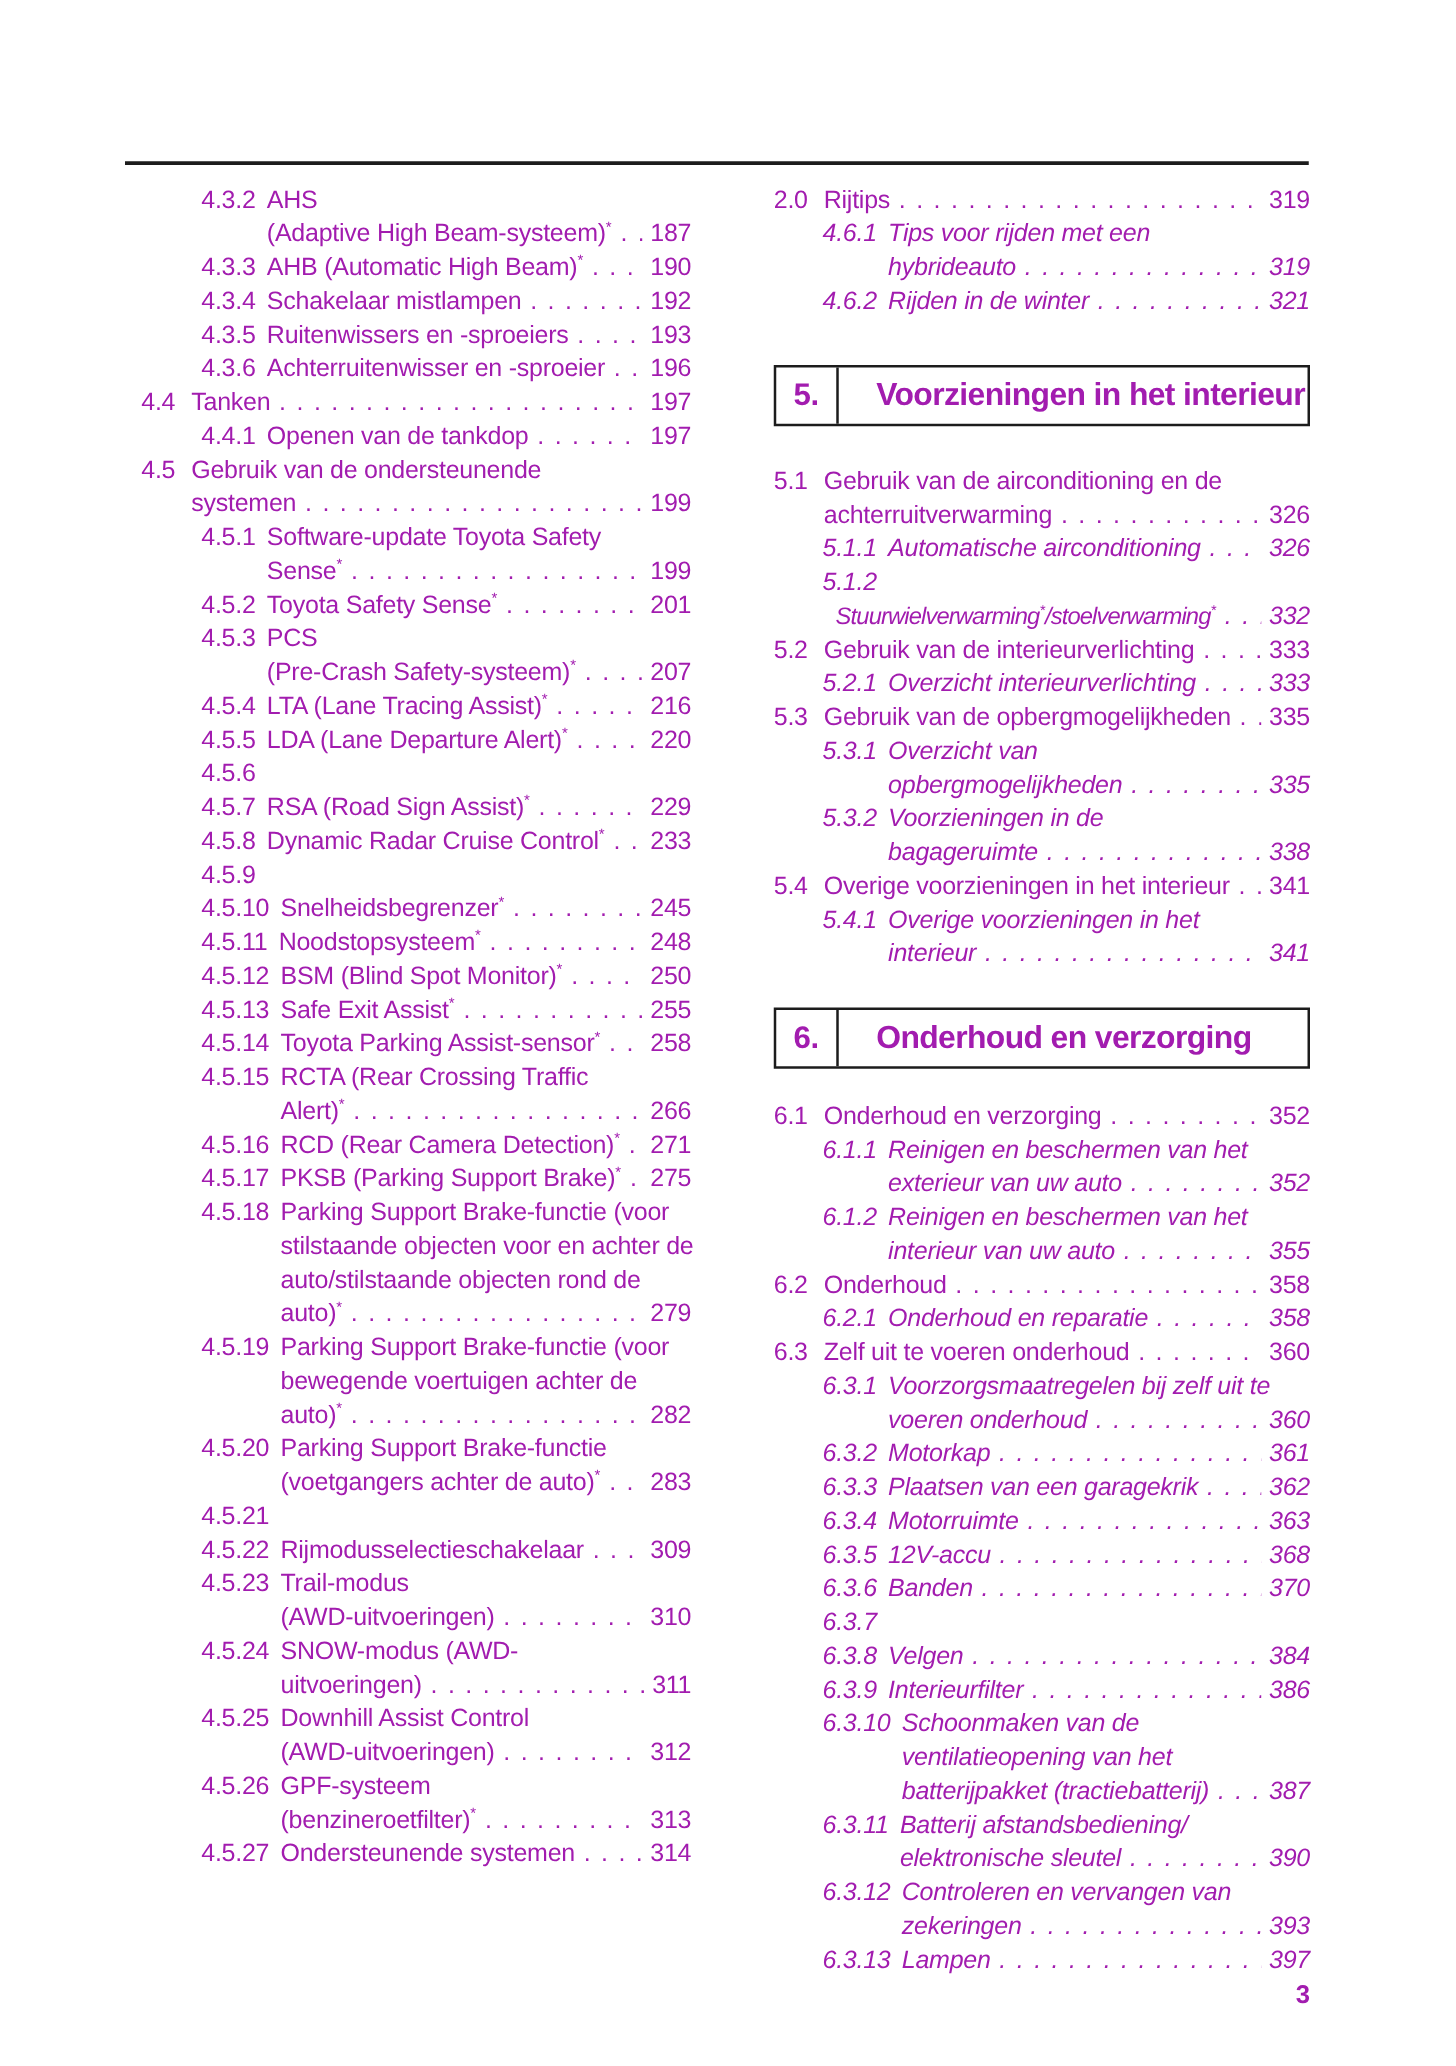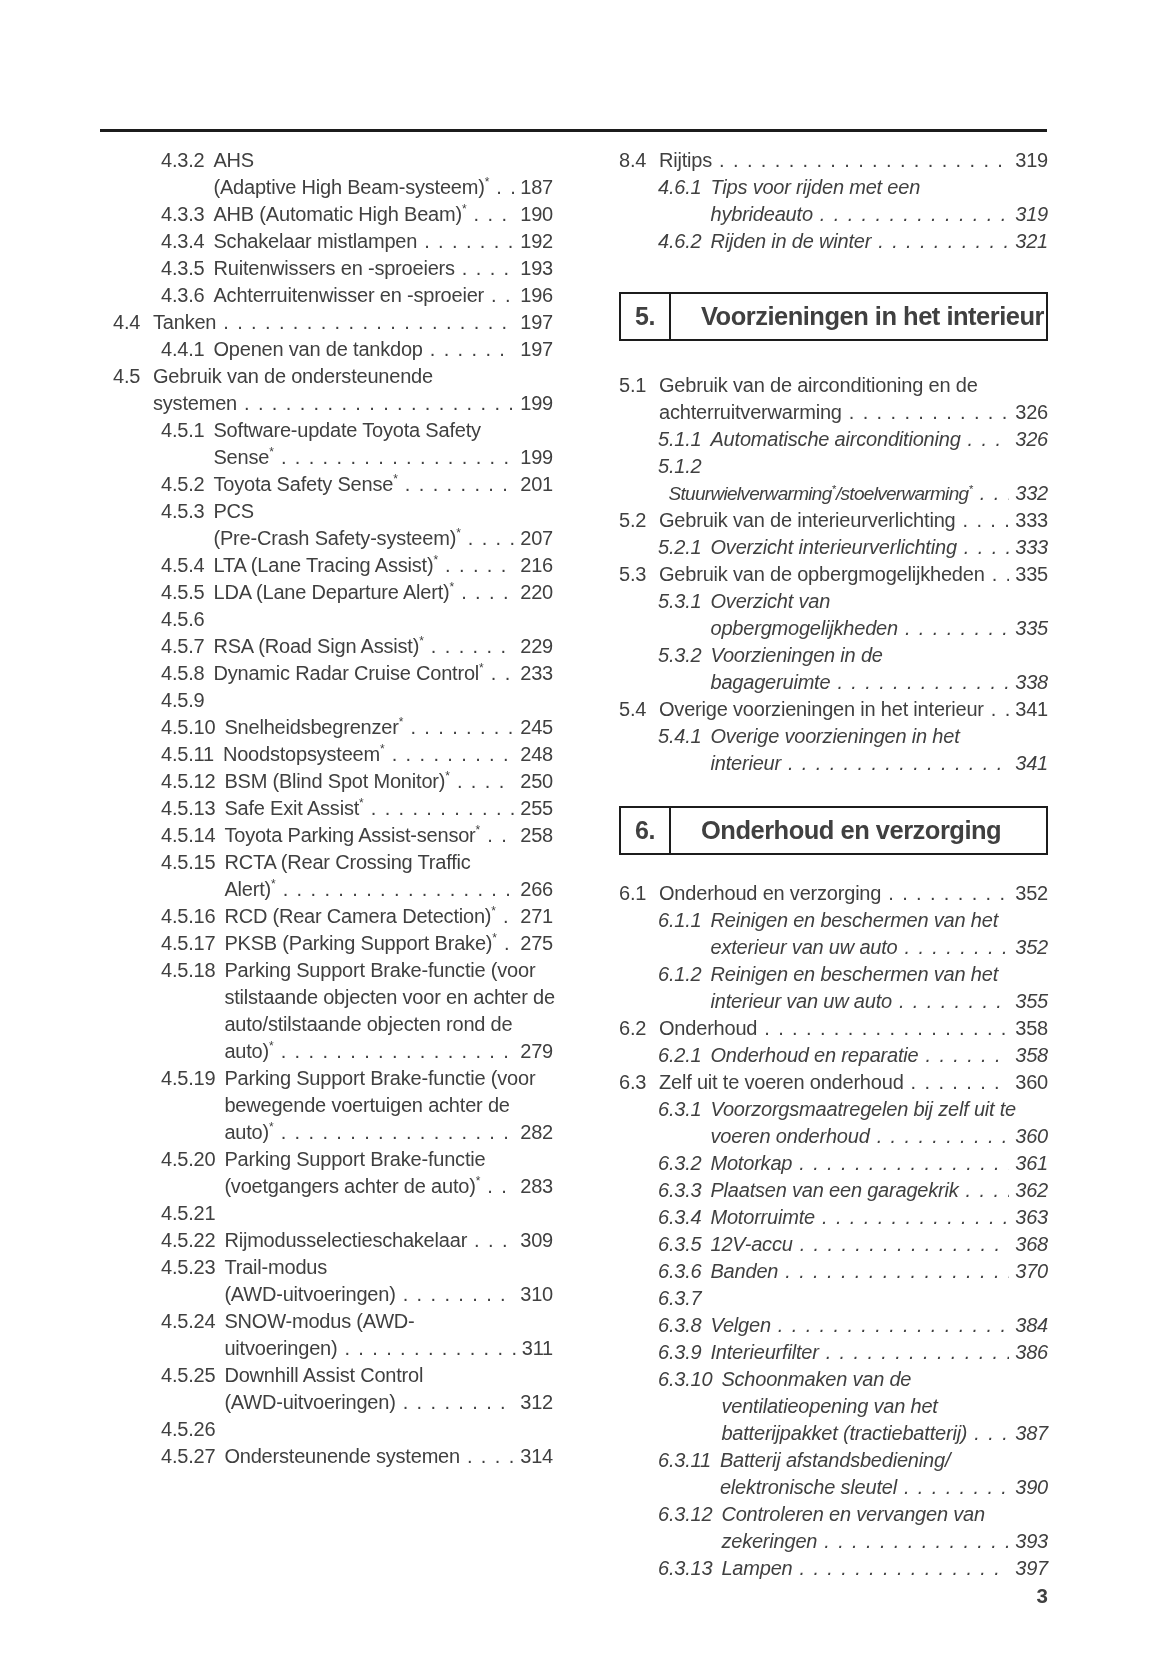--- a/index.html
+++ b/index.html
@@ -1,17 +1,17 @@
 <!DOCTYPE html>
 <html><head>
 <meta charset="utf-8">
 <style>
   html,body{margin:0;padding:0;background:#ffffff;}
   .page{position:relative;width:1165px;height:1652px;background:#ffffff;overflow:hidden;
-        color:#404040;font-family:"Liberation Sans",sans-serif;font-size:20px;
+        color:#a21caf;font-family:"Liberation Sans",sans-serif;font-size:20px;
         letter-spacing:-0.2px;line-height:27px;}
   .top-rule{position:absolute;left:100px;top:129px;width:947px;height:2.5px;background:#1c1c1c;}
   .col{position:absolute;top:147px;}
   .col-left{left:113px;width:440px;}
   .col-right{left:619px;width:429px;}
   .entry{display:flex;align-items:flex-start;}
   .num{flex:0 0 auto;white-space:pre;margin-right:11px;}
   .entry.main > .num{min-width:29px;}
   .entry.sub > .num{margin-right:9px;}
   .col-left .entry.sub{margin-left:48px;}
@@ -388,35 +388,45 @@
           </div>
           <div class="bline">
             <span class="txt">(AWD-uitvoeringen)</span>
             <span class="leader"></span>
             <span class="page-ref">312</span>
           </div>
         </div>
       </div>
       <div class="entry sub">
         <span class="num">4.5.26</span>
+        <div class="body">
+          <div class="bline">
+            <span class="txt">GPF-systeem</span>
+          </div>
+          <div class="bline">
+            <span class="txt">(benzineroetfilter)<sup>*</sup></span>
+            <span class="leader"></span>
+            <span class="page-ref">313</span>
+          </div>
+        </div>
       </div>
       <div class="entry sub">
         <span class="num">4.5.27</span>
         <div class="body">
           <div class="bline">
             <span class="txt">Ondersteunende systemen</span>
             <span class="leader"></span>
             <span class="page-ref">314</span>
           </div>
         </div>
       </div>
     </div>
   <div class="col col-right" id="col-right">
       <div class="entry main">
-        <span class="num">8.4</span>
+        <span class="num">2.0</span>
         <div class="body">
           <div class="bline">
             <span class="txt">Rijtips</span>
             <span class="leader"></span>
             <span class="page-ref">319</span>
           </div>
         </div>
       </div>
       <div class="entry sub">
         <span class="num">4.6.1</span>

